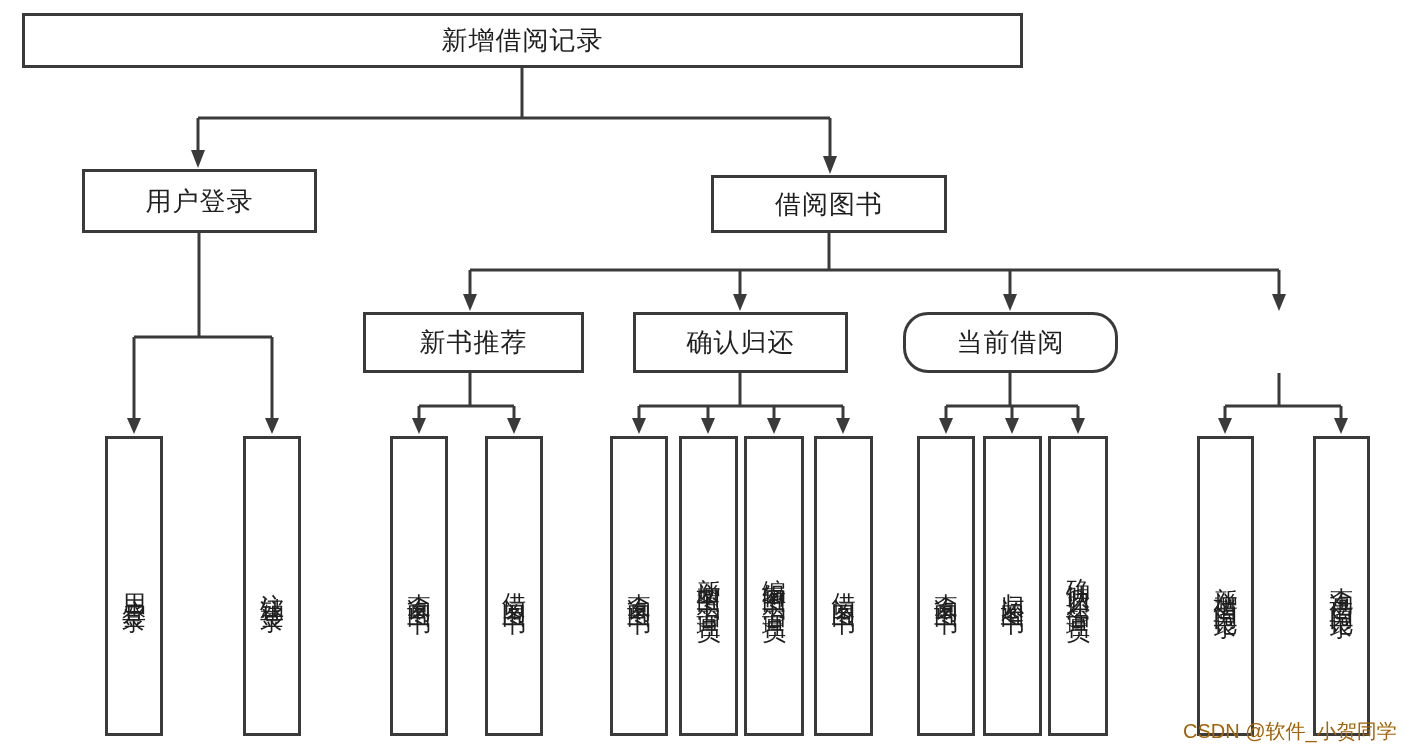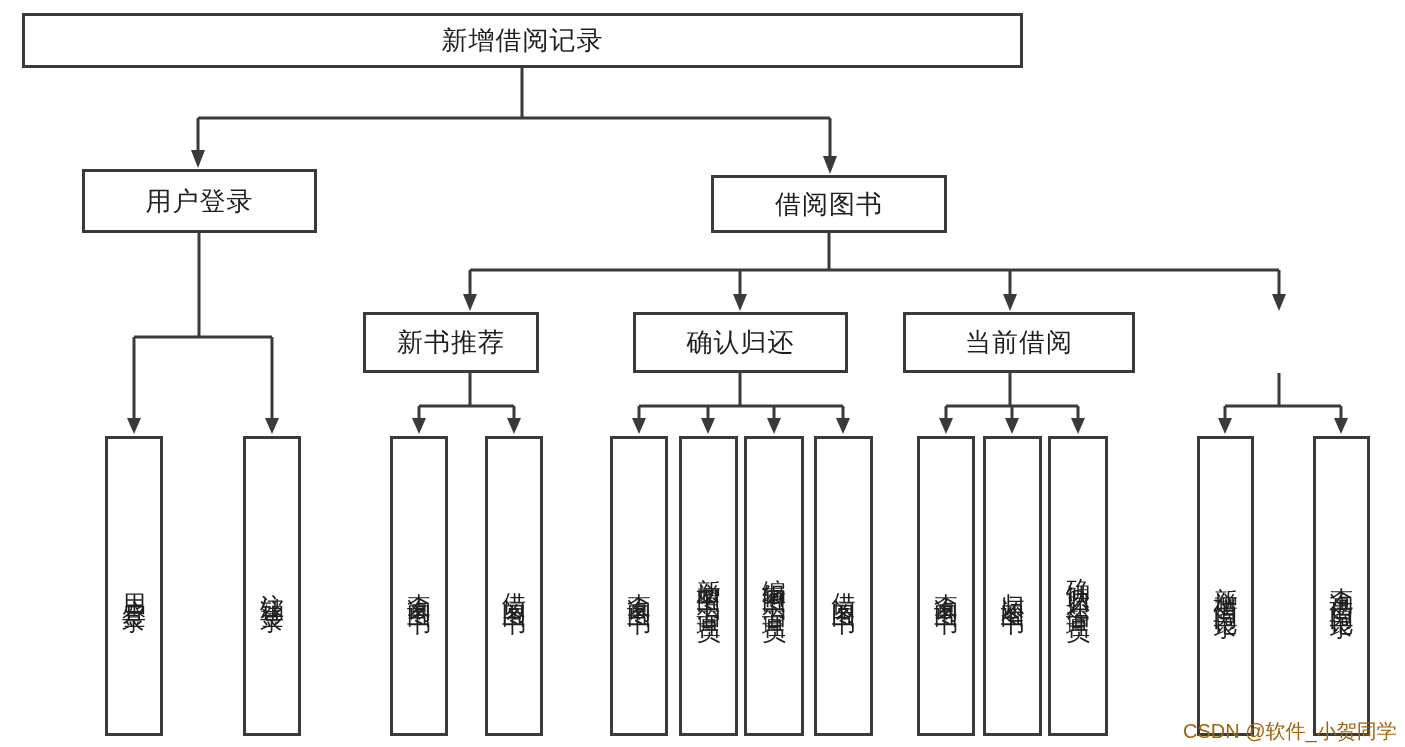--- a/index.html
+++ b/index.html
@@ -51,23 +51,23 @@
     font-size: 24px;
     letter-spacing: 6px;
     line-height: 1;
     color: #1f1f1f;
     white-space: nowrap;
   }
   
   .n-root   { left: 22px;   top: 13px;  width: 1001px; height: 55px; }
   .n-user   { left: 82px;   top: 169px; width: 235px;  height: 64px; }
   .n-book   { left: 711px;  top: 175px; width: 236px;  height: 58px; }
-  .n-rec    { left: 363px;  top: 312px; width: 176px;  height: 61px; }
+  .n-rec    { left: 363px;  top: 312px; width: 221px;  height: 61px; }
   .n-borrow { left: 633px;  top: 312px; width: 215px;  height: 61px; }
-  .n-cur    { left: 903px;  top: 312px; width: 232px;  height: 61px; }
+  .n-cur    { left: 903px;  top: 312px; width: 215px;  height: 61px; border-radius: 25px; }
   .n-hist   { left: 1173px; top: 312px; width: 215px;  height: 61px; }
   
   .v1  { left: 105px;  width: 58px; }
   .v2  { left: 243px;  width: 58px; }
   .v3  { left: 390px;  width: 58px; }
   .v4  { left: 485px;  width: 58px; }
   .v5  { left: 610px;  width: 58px; }
   .v6  { left: 679px;  width: 59px; }
   .v7  { left: 744px;  width: 60px; }
   .v8  { left: 814px;  width: 59px; }

